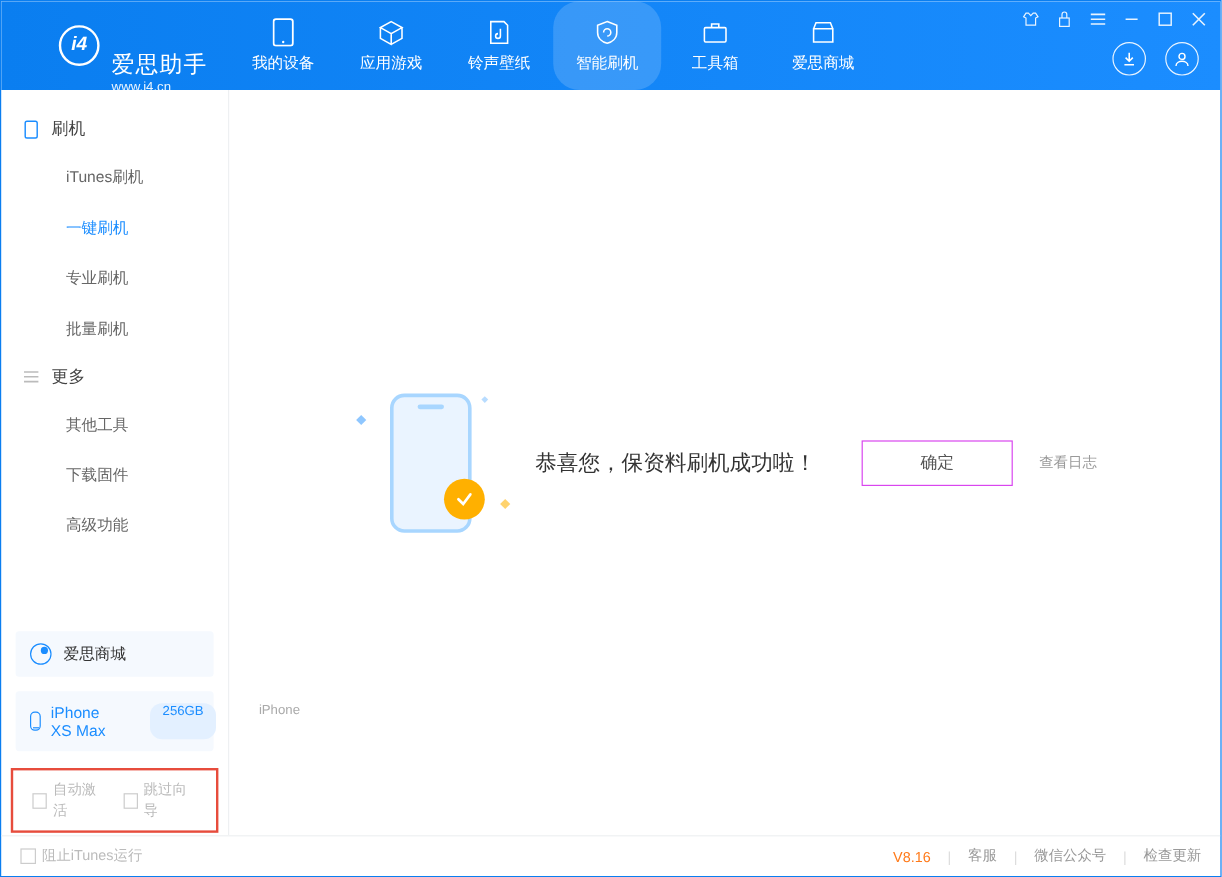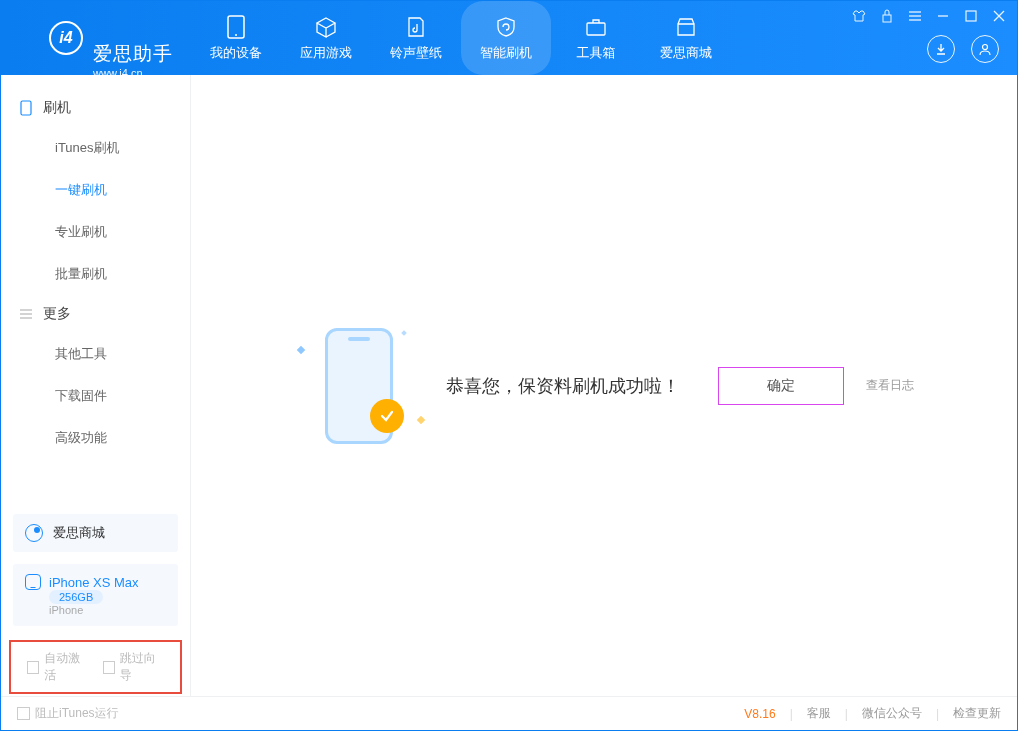--- a/index.html
+++ b/index.html
@@ -22,21 +22,21 @@
 .sidebar { width: 190px; border-right: 1px solid #eef0f2; display: flex; flex-direction: column; }
 .side-scroll { flex: 1; padding-top: 14px; }
 .sec-hdr { display: flex; align-items: center; gap: 10px; padding: 10px 18px; color: #444; font-size: 14px; font-weight: 500;}
 .sec-hdr .sicon { width: 14px; height: 14px; display:flex; align-items:center; justify-content:center;}
 .s-item { padding: 12px 18px 12px 54px; font-size: 13px; color: #666; cursor: pointer; }
 .s-item.active { color: #1b8dff; }
 .mode-card, .device-card { margin: 6px 12px; background: #f5f9fe; border-radius: 3px; padding: 10px 12px; }
 .mode-card { display: flex; align-items: center; gap: 10px; font-size: 13px; color: #333; }
 .dot-icon { width: 18px; height: 18px; border:1.5px solid #1b8dff; border-radius:50%; position:relative;}
 .dot-icon::before{content:"";width:6px;height:6px;background:#1b8dff;border-radius:50%;position:absolute;top:2px;right:2px;}
-.device-card { display:flex; flex-direction:column; gap:0;}
+.device-card { display:flex; flex-direction:row; gap:12px;}
 .device-row1{display:flex;align-items:center;gap:8px;}
 .dev-ic{width:16px;height:16px;border:1.5px solid #1b8dff;border-radius:4px;position:relative;}
 .dev-ic::after{content:"";position:absolute;bottom:1px;left:50%;transform:translateX(-50%);width:5px;height:1.5px;background:#1b8dff;}
 .dev-name{color:#1b8dff;font-size:13px;font-weight:500;}
 .dev-cap{display:inline-block;background:#e3f0ff;color:#1b8dff;border-radius:10px;padding:1px 10px;font-size:11px;width:fit-content;margin-left:24px;}
 .dev-type{color:#aaa;font-size:11px;margin-left:24px;}
 .chk-row { border: 2px solid #e74c3c; margin: 8px 8px 2px 8px; padding: 8px 16px; display: flex; gap: 14px; }
 .chk { display: flex; align-items: center; gap: 5px; font-size: 12px; color: #bbb; cursor: pointer; }
 .chk .box { width: 13px; height: 13px; border: 1px solid #ccc; }
 .main { flex: 1; display: flex; flex-direction: row; align-items: center; justify-content: center; gap: 22px; }

